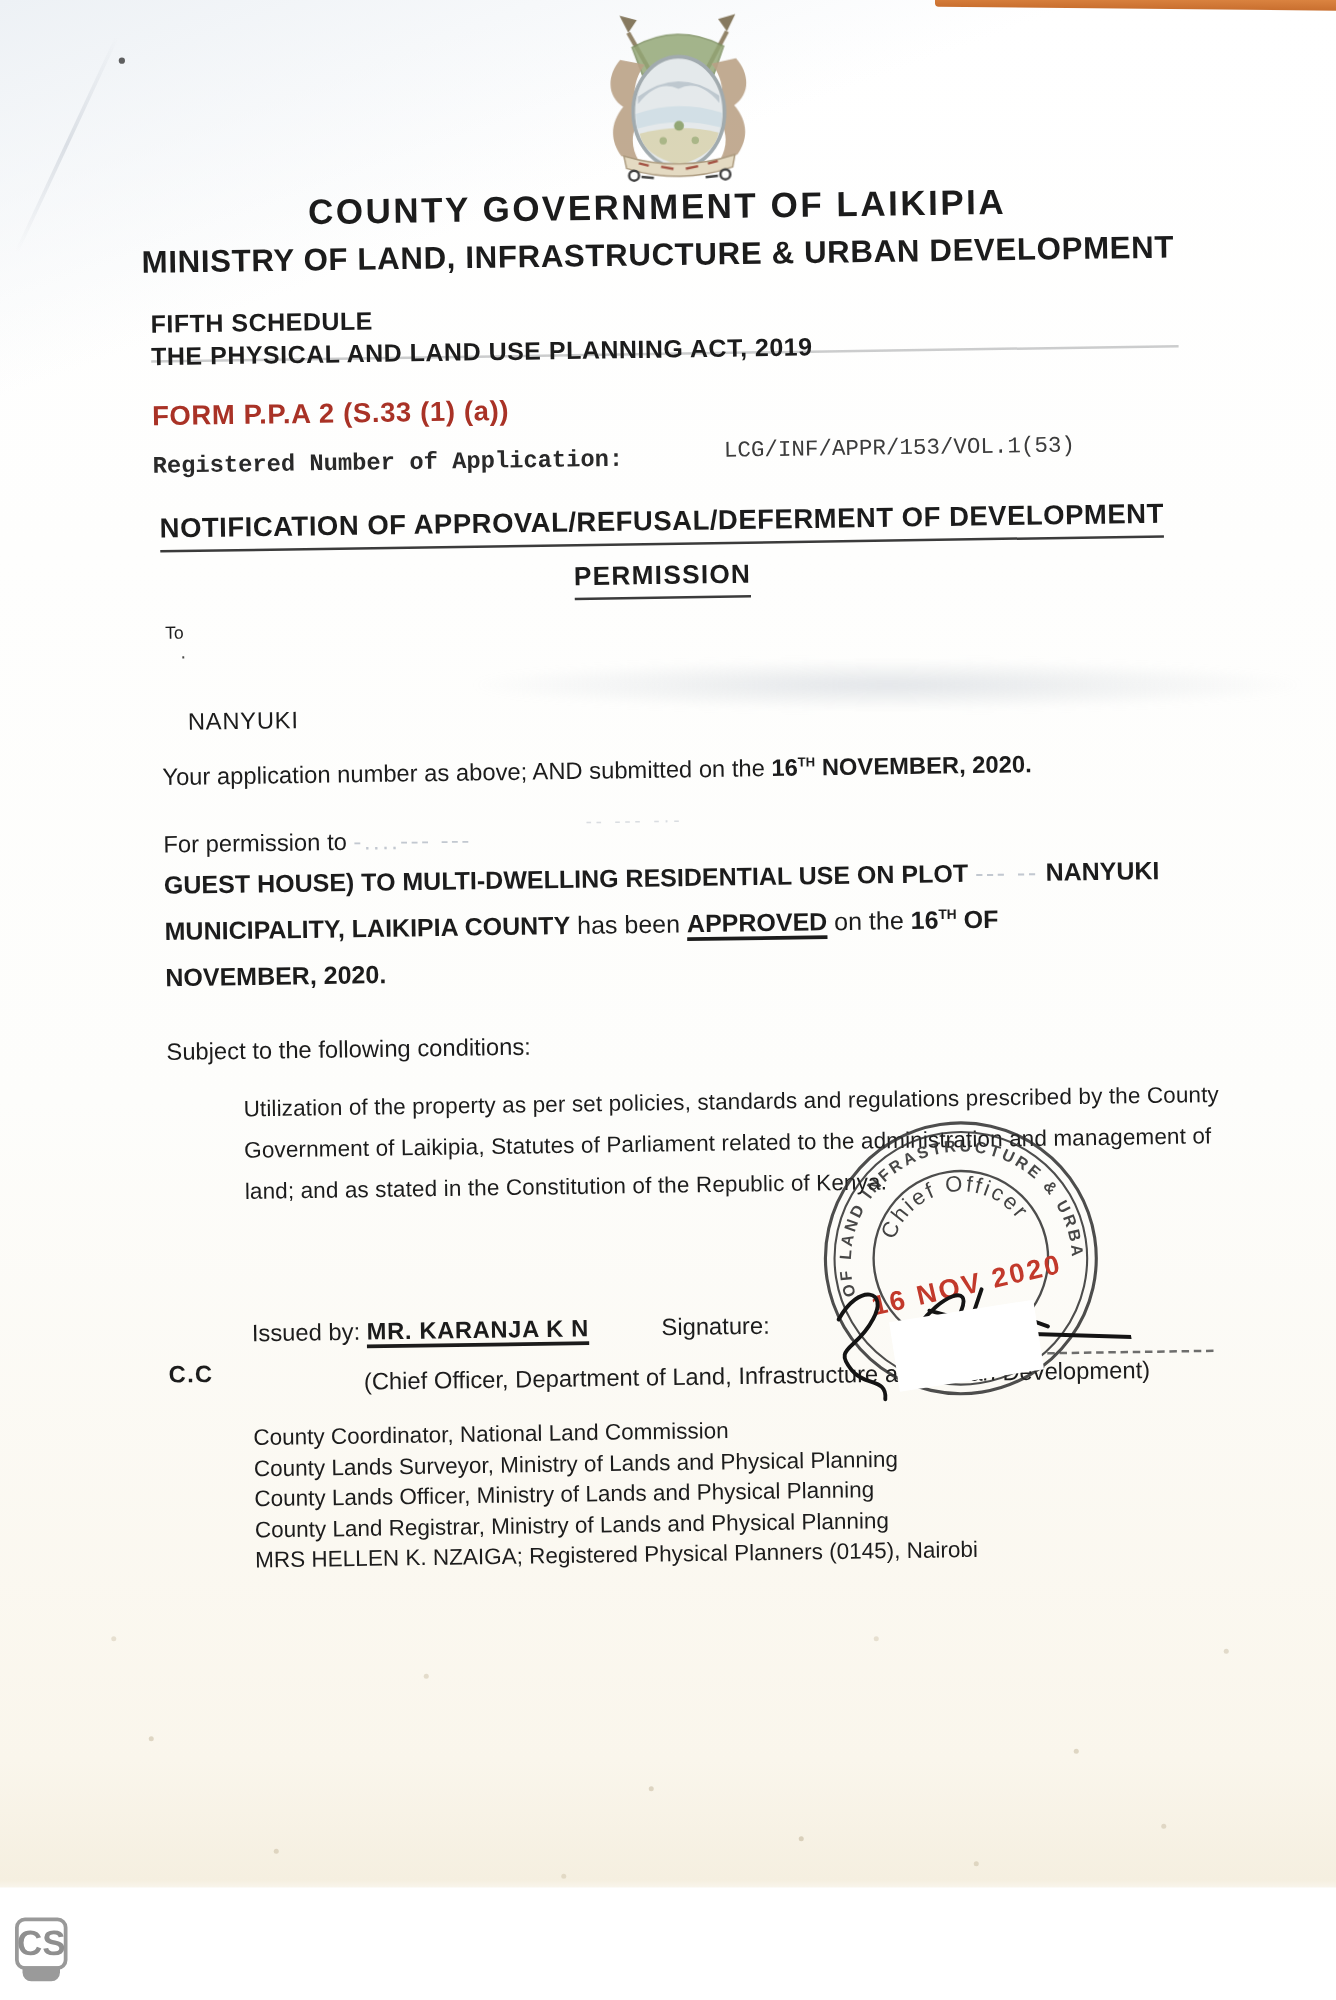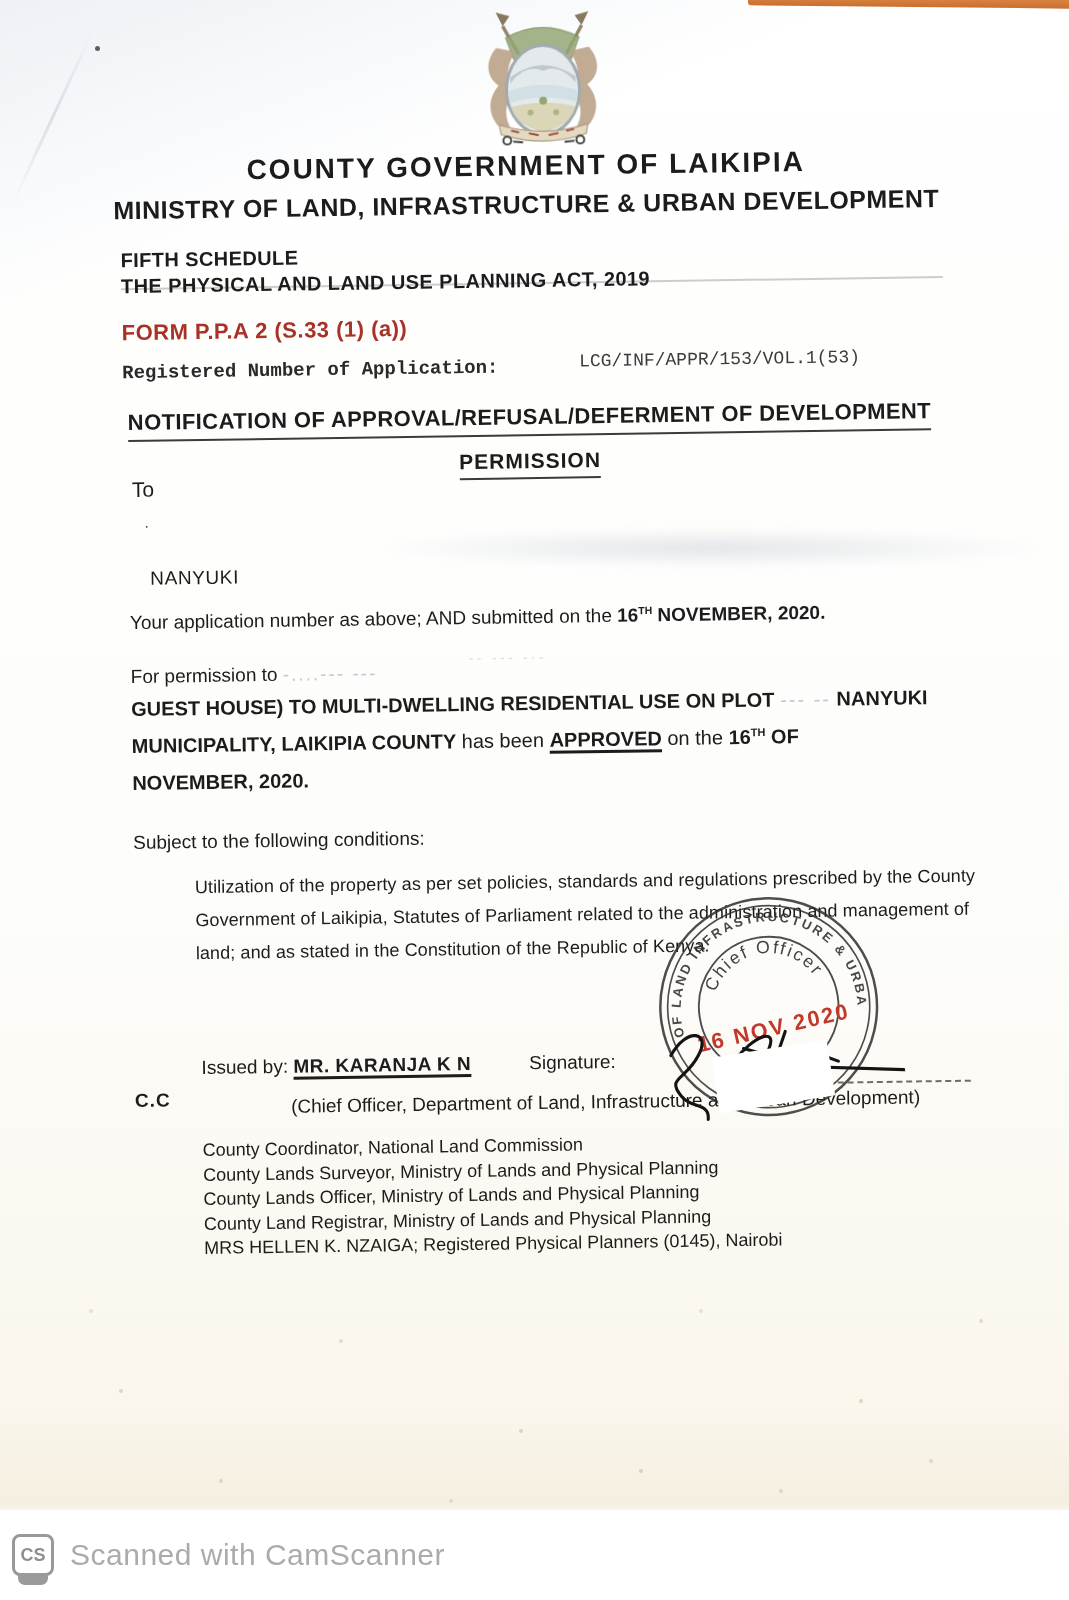--- a/index.html
+++ b/index.html
@@ -42,21 +42,21 @@
   .faint-rule{top:282px;left:128px;width:822px;height:2px;background:rgba(110,112,116,.35);}
   .act{top:268px;left:128px;font-size:20px;font-weight:bold;letter-spacing:.4px;}
   .form-code{top:314px;left:128px;font-size:22px;font-weight:bold;color:var(--form-red);letter-spacing:.5px;}
   .reg-label{top:356px;left:128px;font-size:19px;font-family:"Liberation Mono","DejaVu Sans Mono",monospace;font-weight:bold;color:#2a2a2a;}
   .reg-value{top:352px;left:585px;font-size:18px;font-family:"Liberation Mono","DejaVu Sans Mono",monospace;color:#3c3c3c;}
   
   .notif1{top:404px;left:0;width:1069px;text-align:center;font-size:22px;font-weight:bold;letter-spacing:.4px;}
   .notif1 span,.notif2 span{display:inline-block;border-bottom:2px solid #3b3b3b;padding-bottom:4px;}
   .notif2{top:449px;left:0;width:1069px;text-align:center;font-size:21px;font-weight:bold;letter-spacing:1px;}
   
-  .to{top:472px;left:136px;font-size:21px;}
+  .to{top:492px;left:136px;font-size:14px;}
   .to-dot{top:508px;left:148px;font-size:16px;opacity:.8;}
   .nanyuki{top:562px;left:153px;font-size:19px;letter-spacing:.6px;}
   .submitted{top:606px;left:132px;font-size:19px;}
   .permission-line{top:660px;left:132px;font-size:19px;}
   .faded{color:var(--faded);letter-spacing:2px;}
   .faded-frag{top:648px;left:470px;font-size:15px;color:var(--faded);opacity:.6;letter-spacing:3px;}
   .decision1{top:692px;left:132px;font-size:20px;}
   .decision2{top:729px;left:132px;font-size:20px;}
   .decision3{top:766px;left:132px;font-size:20px;}
   .approved{font-weight:bold;text-decoration:underline;text-decoration-thickness:2.5px;text-underline-offset:4px;}
@@ -71,21 +71,21 @@
   .sig-line{top:1086px;left:833px;width:133px;border-top:2px dashed #4a4a4a;opacity:.8;}
   .issuer-title{top:1092px;left:286px;font-size:19px;}
   
   .stamp{left:640px;top:885px;transform:rotate(-8deg);z-index:5;}
   
   .cc-label{top:1084px;left:130px;font-size:19px;font-weight:bold;letter-spacing:1px;}
   .cc-list{top:1133px;left:197px;font-size:18px;line-height:24.5px;}
   .cc-list div{white-space:nowrap;}
   
   .footer{position:absolute;left:0;right:0;bottom:0;height:90px;background:#ffffff;display:flex;align-items:center;gap:16px;padding-left:12px;z-index:10;}
-  .cs-badge{position:relative;width:42px;height:42px;border:3px solid #999999;border-radius:8px;background:#fff;color:#8f8f8f;font-weight:bold;font-size:18px;display:flex;align-items:center;justify-content:center;letter-spacing:0;}
+  .cs-badge{position:relative;width:42px;height:42px;border:3px solid #999999;border-radius:8px;background:#fff;color:#8f8f8f;font-weight:bold;font-size:28px;display:flex;align-items:center;justify-content:center;letter-spacing:0;}
   .cs-badge::after{content:"";position:absolute;left:3px;right:3px;bottom:-12px;height:12px;background:#9a9a9a;border-radius:0 0 7px 7px;}
   .footer-text{color:#ababab;font-size:30px;letter-spacing:.5px;}
 </style>
 </head>
 <body>
 
 <div class="page">
 
   <div class="abs orange-strip"></div>
   <div class="abs crease"></div>
@@ -181,16 +181,15 @@
       <div>County Lands Surveyor, Ministry of Lands and Physical Planning</div>
       <div>County Lands Officer, Ministry of Lands and Physical Planning</div>
       <div>County Land Registrar, Ministry of Lands and Physical Planning</div>
       <div>MRS HELLEN K. NZAIGA; Registered Physical Planners (0145), Nairobi</div>
     </div>
 
   </div>
 
   <div class="footer">
     <div class="cs-badge">CS</div>
-    <div class="footer-text">Scanned with CamScanner</div>
   </div>
 
 </div>
 
 </body></html>

